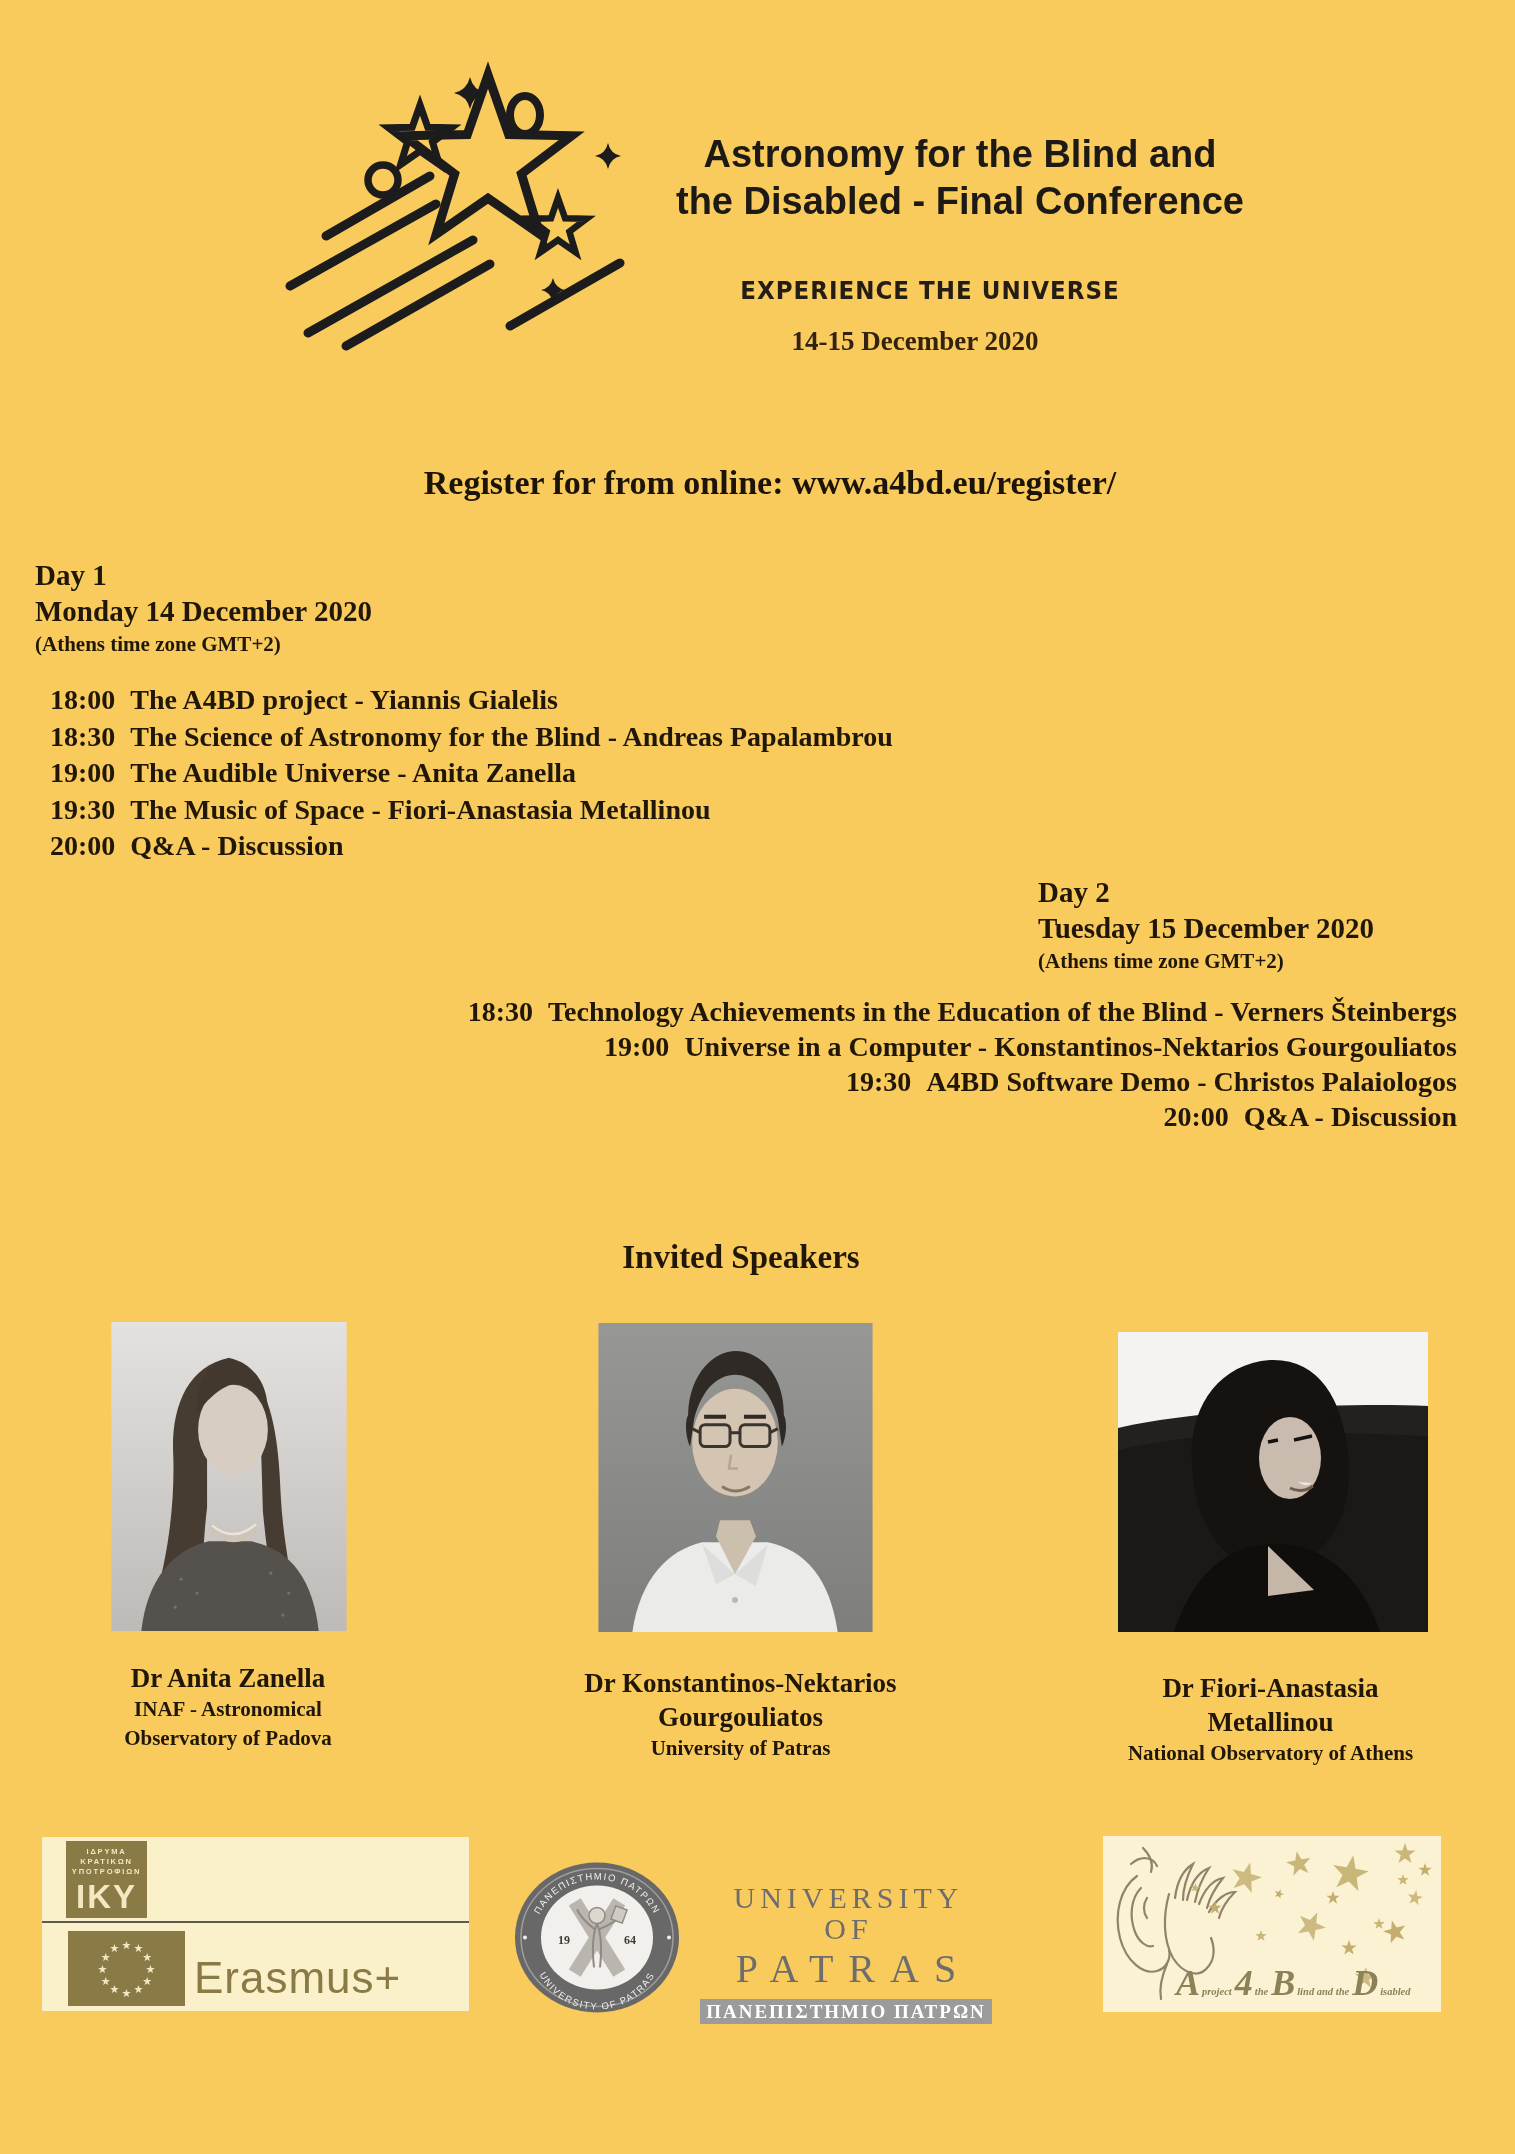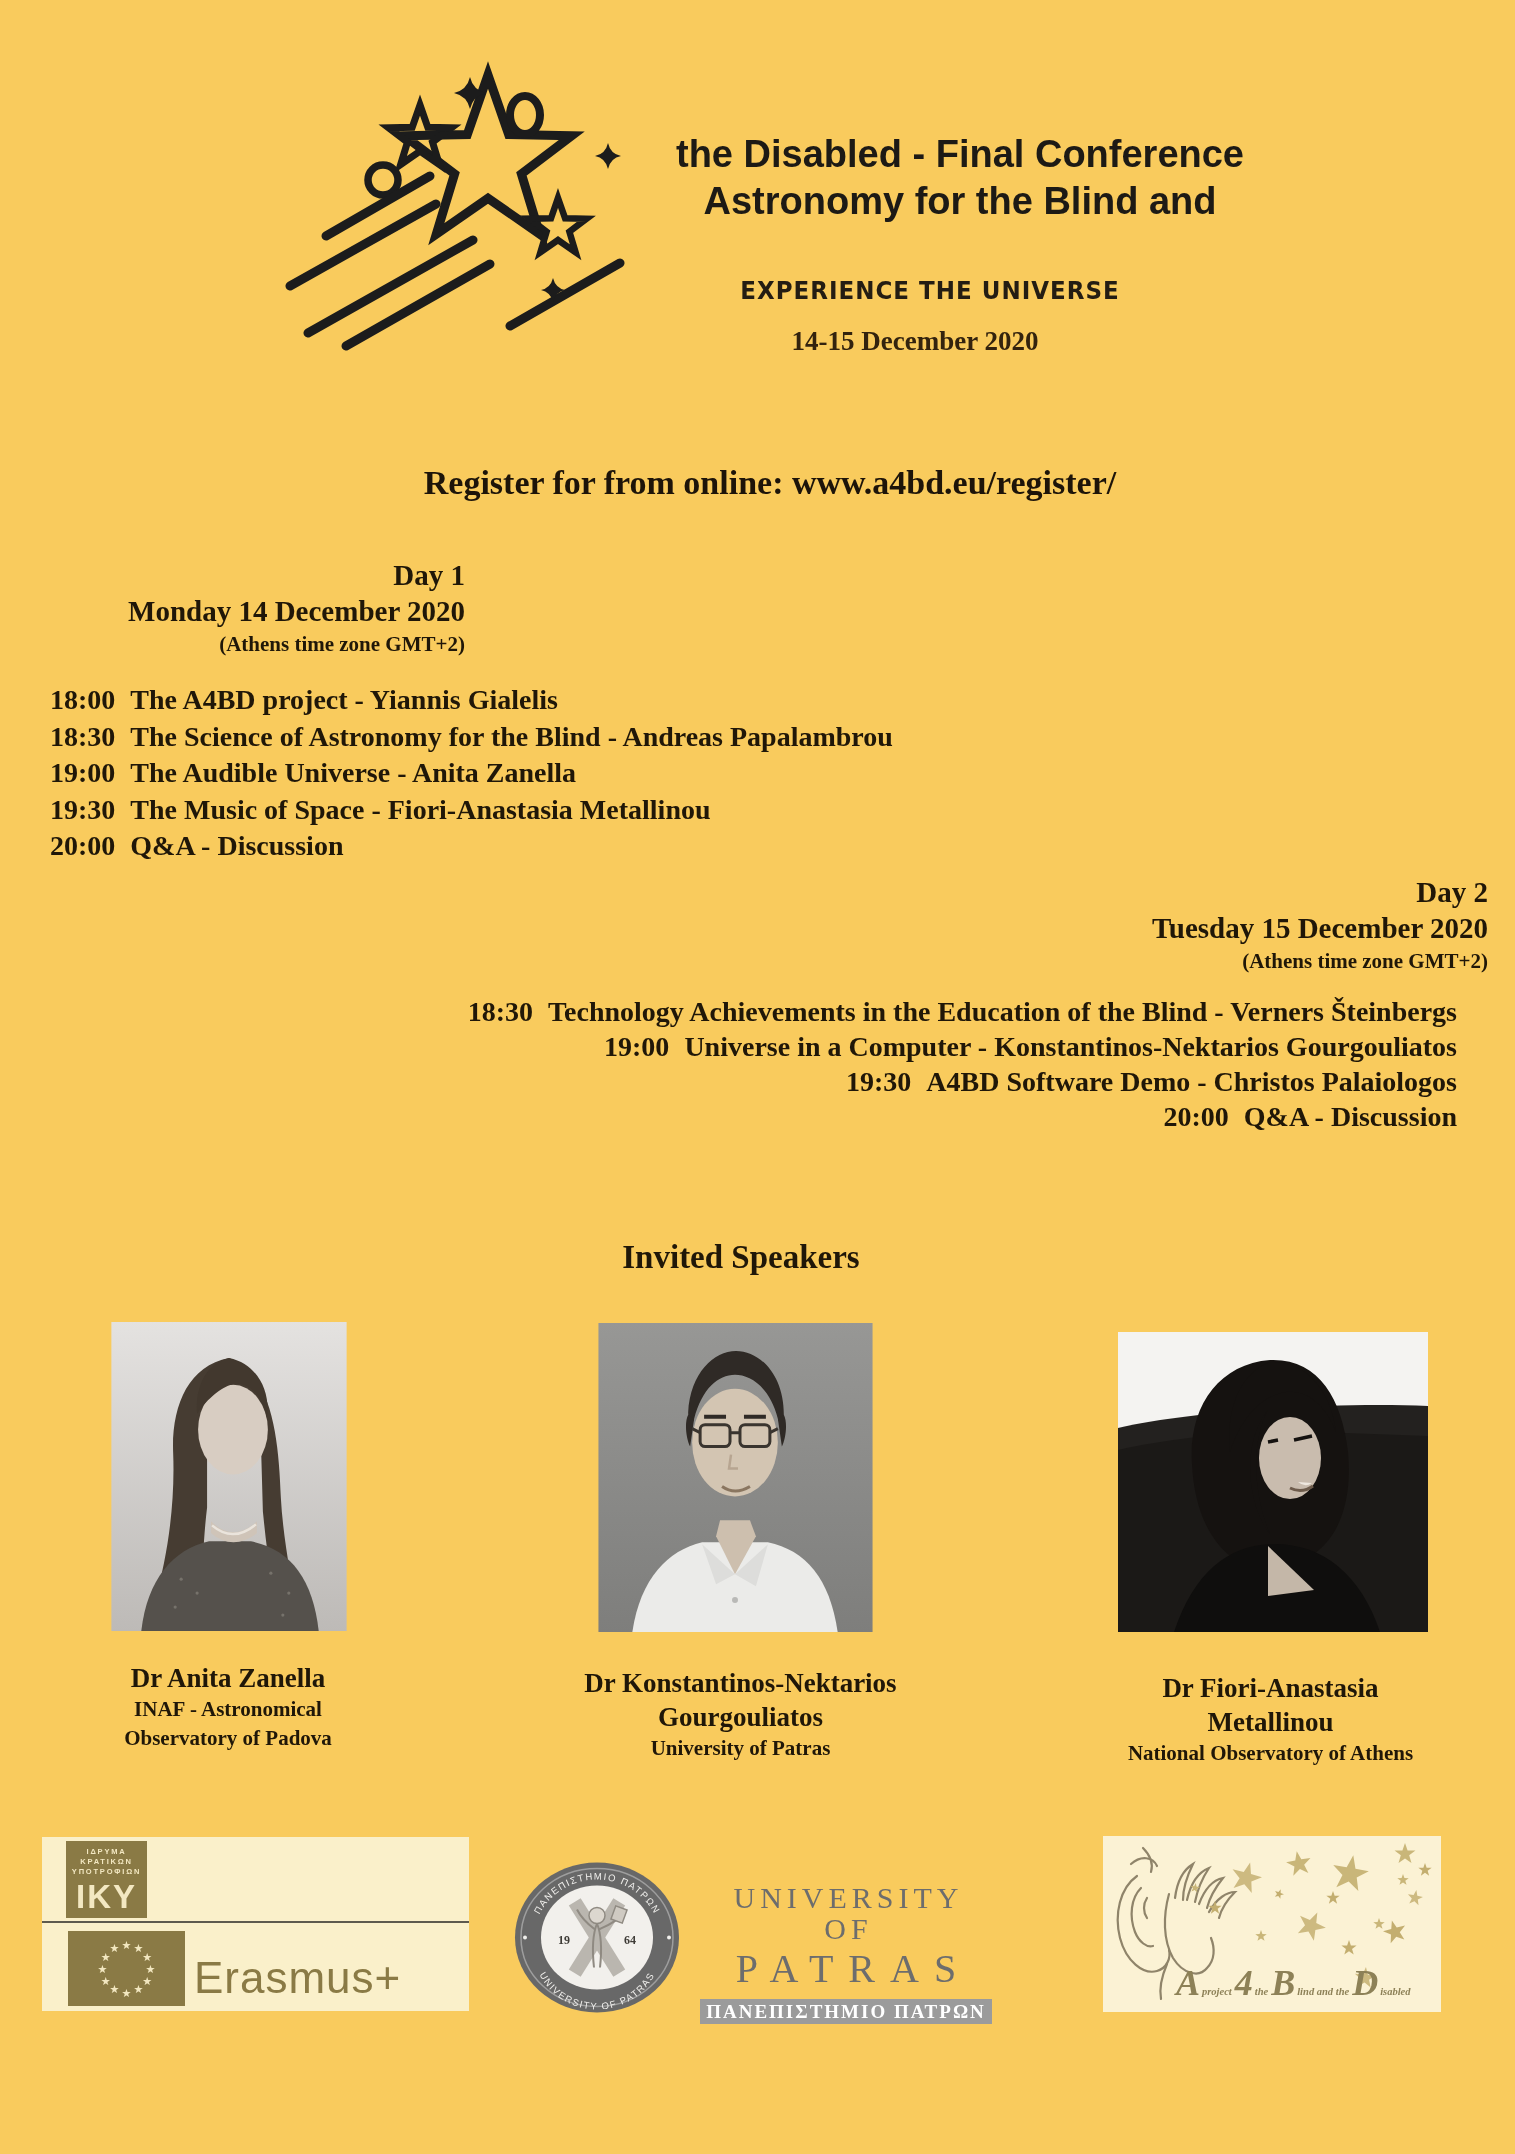--- a/index.html
+++ b/index.html
@@ -15,21 +15,21 @@
     font-family:"Liberation Sans",sans-serif;font-weight:700;
     font-size:38px;line-height:47px;color:#1d1a15;letter-spacing:0px;}
   .tagline{left:660px;top:275px;width:540px;text-align:center;
     font-family:"DejaVu Sans",sans-serif;font-weight:800;font-size:23px;line-height:30px;
     letter-spacing:1px;color:#241d13;transform:scaleY(1.08);}
   .dates{left:660px;top:325px;width:510px;text-align:center;
     font-weight:700;font-size:27px;line-height:32px;color:#33230e;}
   .register{left:25px;top:463px;width:1490px;text-align:center;
     font-weight:700;font-size:34px;line-height:40px;color:#1d1409;cursor:pointer;}
   
-  .day-header{text-align:right;font-weight:700;}
+  .day-header{text-align:left;font-weight:700;}
   .day1-header{left:35px;top:557px;width:430px;}
   .day2-header{left:1038px;top:874px;width:450px;}
   .day-title,.day-date{font-size:29px;line-height:36px;}
   .day-tz{font-size:21px;line-height:30px;}
   
   .sessions{font-weight:700;font-size:28px;}
   .sessions-day1{left:50px;top:682px;width:1100px;line-height:36.5px;text-align:left;}
   .sessions-day2{left:300px;top:994px;width:1157px;line-height:35px;text-align:right;}
   .session .time{margin-right:15px;}
   
@@ -91,22 +91,22 @@
       <path d="M282,278 L392,215" stroke-width="9"></path>
     </g>
     <g fill="#1c1c1c">
       <path d="M242,29 Q245,42 258,45 Q245,48 242,61 Q239,48 226,45 Q239,42 242,29 Z"></path>
       <path d="M380,95 Q382.5,106 393,108 Q382.5,110 380,121 Q377.5,110 367,108 Q377.5,106 380,95 Z"></path>
       <path d="M325,230 Q327.5,240 337,242 Q327.5,244 325,254 Q322.5,244 313,242 Q322.5,240 325,230 Z"></path>
     </g>
   </svg>
 
   <div class="abs title">
+    <div>Astronomy for the Blind and</div>
     <div>the Disabled - Final Conference</div>
-    <div>Astronomy for the Blind and</div>
   </div>
   <div class="abs tagline">EXPERIENCE THE UNIVERSE</div>
   <div class="abs dates">14-15 December 2020</div>
 
   <div class="abs register">Register for from online: www.a4bd.eu/register/</div>
 
   <div class="abs day-header day1-header">
     <div class="day-title">Day 1</div>
     <div class="day-date">Monday 14 December 2020</div>
     <div class="day-tz">(Athens time zone GMT+2)</div>

